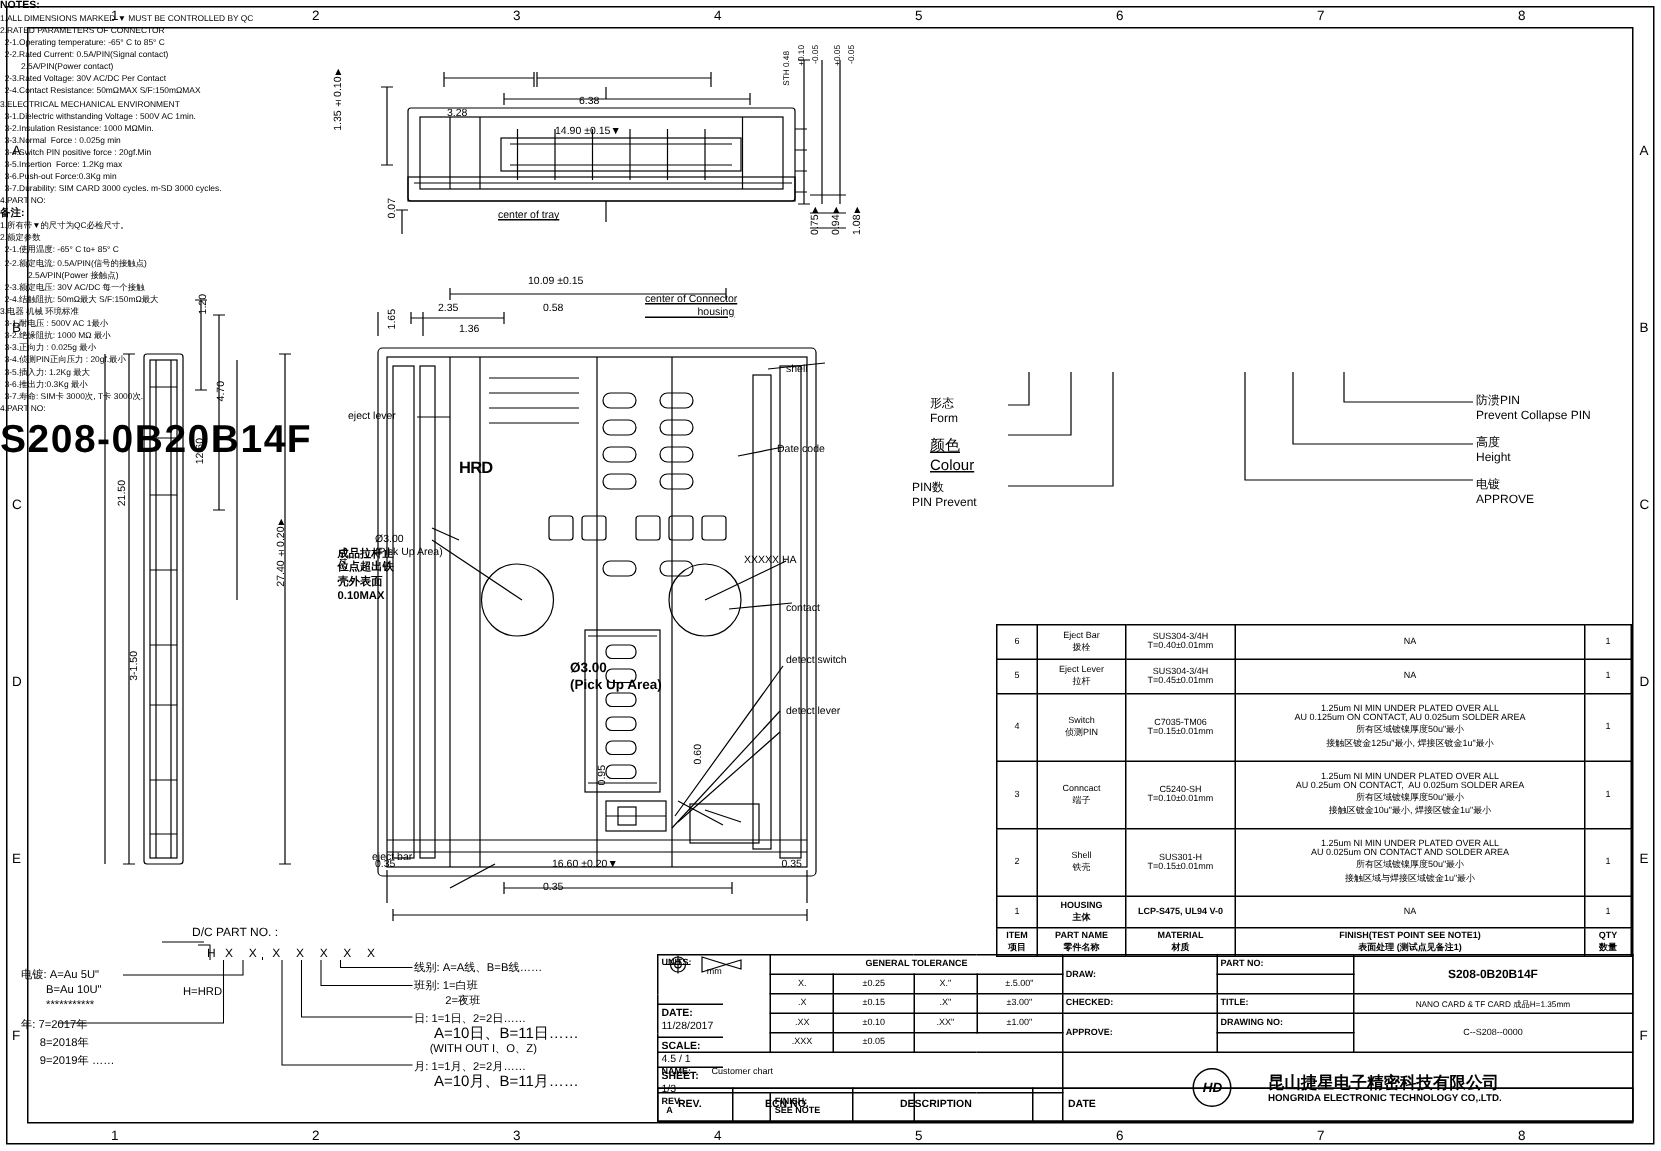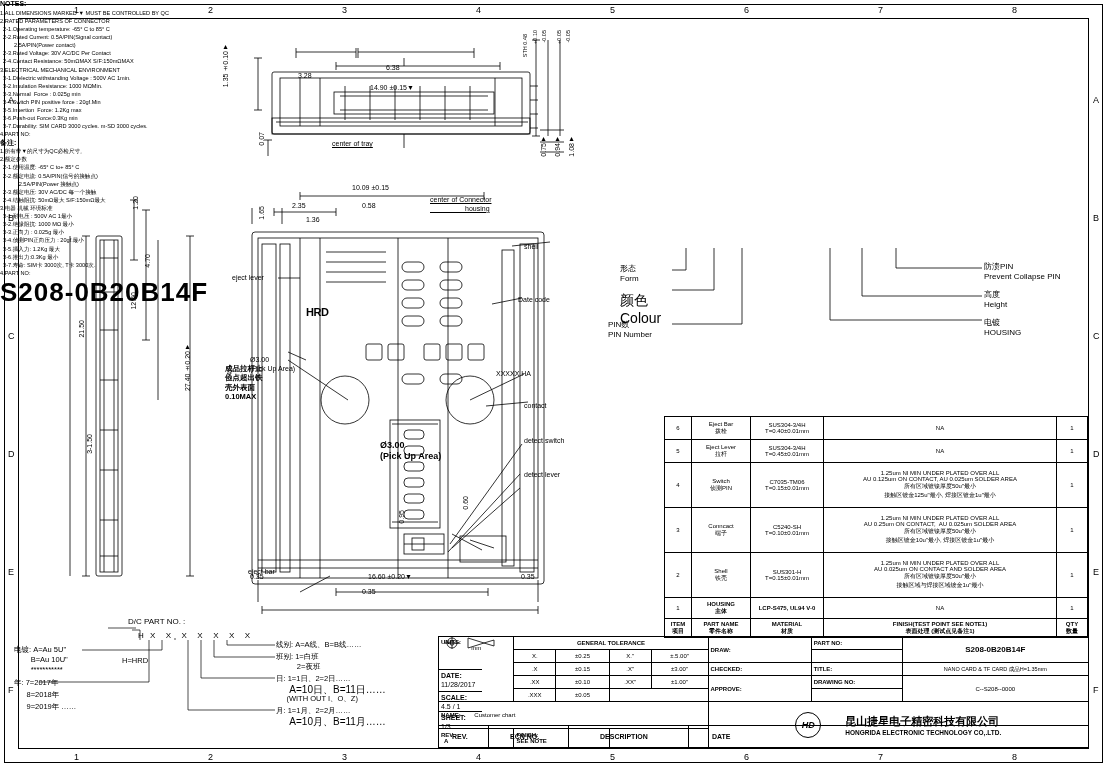--- a/index.html
+++ b/index.html
@@ -299,25 +299,25 @@
       <path d="M686 248 v22 h-14"></path>
       <path d="M714 248 v42 h-42"></path>
       <path d="M742 248 v76 h-70"></path>
       <path d="M896 248 v20 h86"></path>
       <path d="M862 248 v48 h120"></path>
       <path d="M830 248 v72 h152"></path>
     </g>
   </svg>
 
   <div class="t" style="left:620px;top:264px;font-size:8px;"><span>形态</span><br><span>Form</span></div>
-  <div class="t" style="left:620px;top:292px;font-size:14px;"><span>颜色</span><br><span>Colour</span></div>
-  <div class="t" style="left:608px;top:320px;font-size:8px;"><span>PIN数</span><br><span>PIN Number</span></div>
+  <div class="t" style="left:620px;top:292px;font-size:10px;text-decoration:underline;"><span>颜色</span><br><span>Colour</span></div>
+  <div class="t" style="left:608px;top:320px;font-size:8px;"><span>PIN数</span><br><span>PIN Prevent</span></div>
   <div class="t" style="left:984px;top:262px;font-size:8px;"><span>防溃PIN</span><br><span>Prevent Collapse PIN</span></div>
   <div class="t" style="left:984px;top:290px;font-size:8px;"><span>高度</span><br><span>Height</span></div>
-  <div class="t" style="left:984px;top:318px;font-size:8px;"><span>电镀</span><br><span>HOUSING</span></div>
+  <div class="t" style="left:984px;top:318px;font-size:8px;"><span>电镀</span><br><span>APPROVE</span></div>
 
   <div class="mat">
     <table>
       <tbody>
           <tr>
         <td class="c-item" style="height:22px;">6</td>
         <td class="c-name"><span style="white-space:pre">Eject Bar
 拨栓</span></td>
         <td class="c-matl"><span style="white-space:pre">SUS304-3/4H
 T=0.40±0.01mm</span></td>

